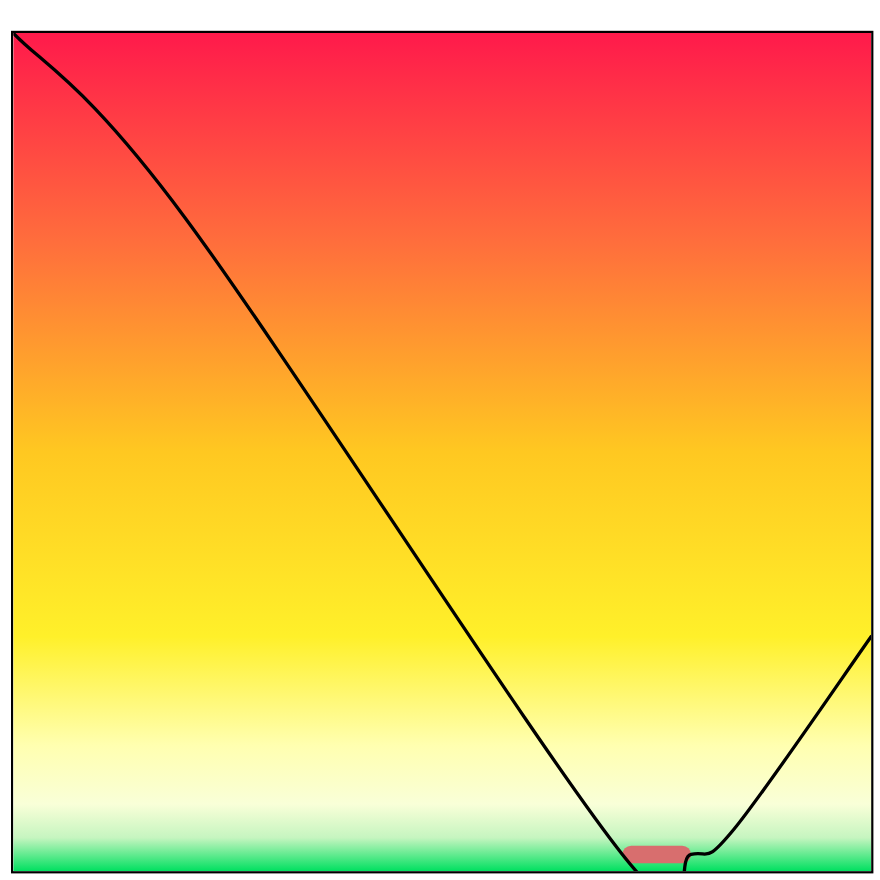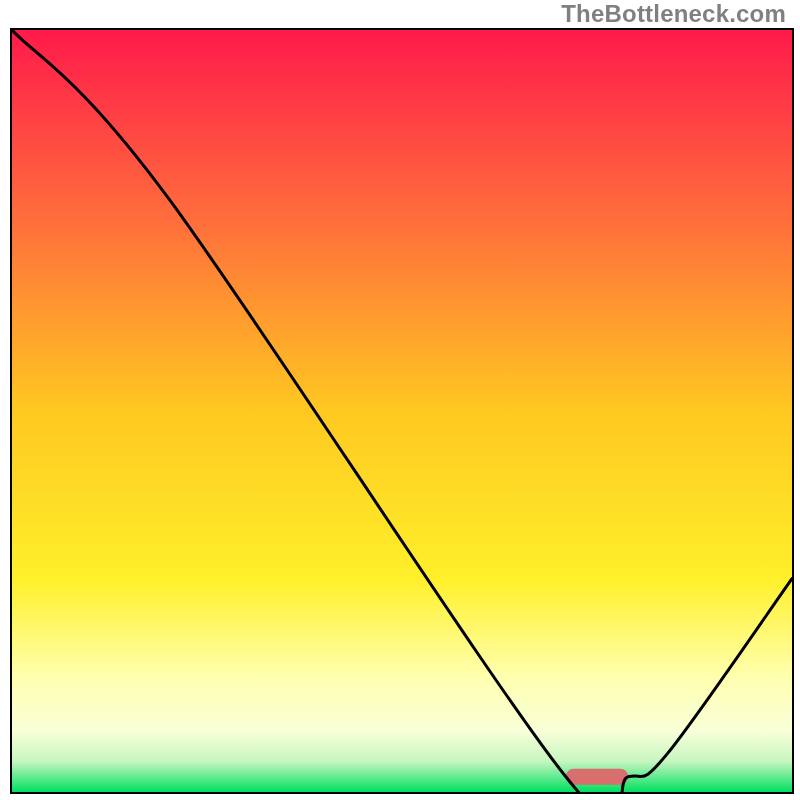--- a/index.html
+++ b/index.html
@@ -37,21 +37,20 @@
   svg {
     display: block;
     width: 100%;
     height: 100%;
   }
 </style>
 </head>
 <body>
 
 <div class="wrap">
-  <div class="watermark">TheBottleneck.com</div>
 
   <div class="plot">
     <svg viewBox="0 0 780 762" preserveAspectRatio="none">
       <defs>
         <linearGradient id="bg-grad" x1="0" y1="0" x2="0" y2="1">
         <stop offset="0%" stop-color="#ff1a4b"></stop>
             <stop offset="25%" stop-color="#ff6e3c"></stop>
             <stop offset="50%" stop-color="#ffc821"></stop>
             <stop offset="72%" stop-color="#fff02a"></stop>
             <stop offset="85%" stop-color="#ffffb0"></stop>

